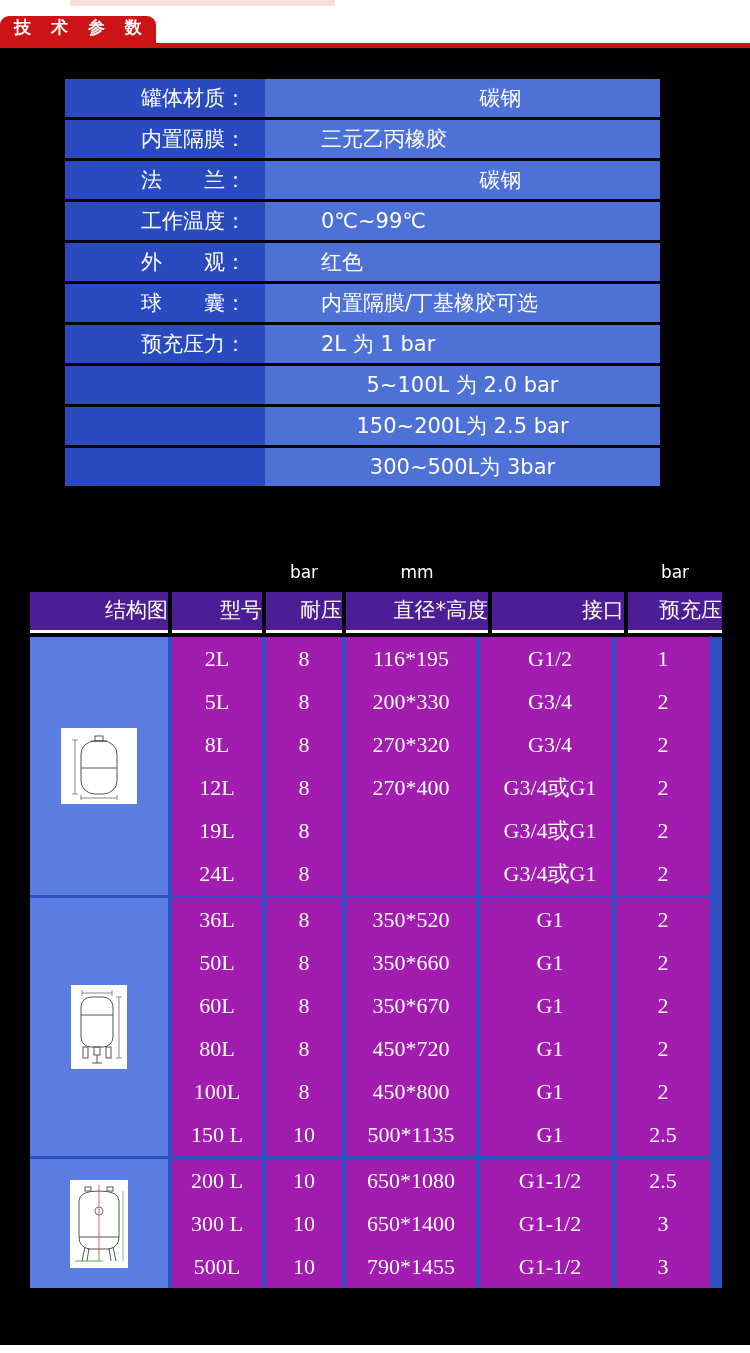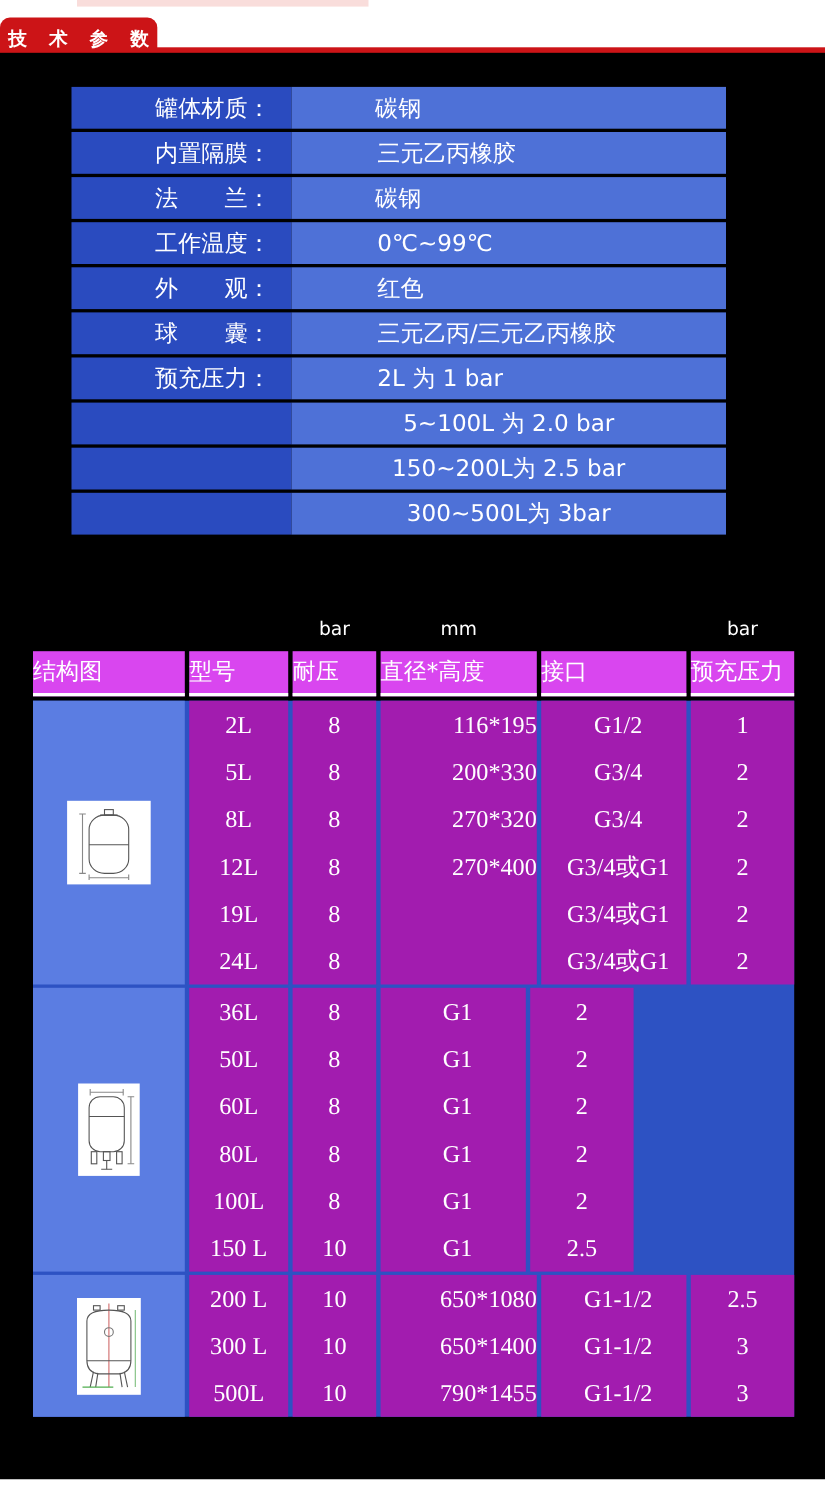--- a/index.html
+++ b/index.html
@@ -4,67 +4,67 @@
 <style>
   * { margin:0; padding:0; box-sizing:border-box; }
   html,body { background:#ffffff; }
   body {
     width:750px; height:1353px; position:relative; overflow:hidden;
     font-family:"DejaVu Sans", sans-serif; color:#ffffff;
   }
   
   .black-bg { position:absolute; left:0; top:47px; width:750px; height:1298px; background:#000000; }
   .title-tab {
-    position:absolute; left:0; top:16px; width:143px; height:31px;
+    position:absolute; left:0; top:16px; width:156px; height:31px;
     background:#cc1417; border-radius:9px 9px 0 0;
-    display:flex; align-items:flex-end; justify-content:center;
+    display:flex; align-items:flex-start; justify-content:center;
     font-size:17px; font-weight:bold; letter-spacing:7px; text-indent:7px;
   }
   .red-line { position:absolute; left:0; top:43px; width:750px; height:5px; background:#cc1417; }
   .top-smudge { position:absolute; left:70px; top:0; width:265px; height:6px; background:rgba(230,120,110,0.25); }
   
   .spec-table {
     position:absolute; left:65px; top:79px; width:595px;
     display:flex; flex-direction:column; gap:3px;
   }
   .spec-row { display:flex; height:38px; }
   .spec-label {
     width:200px; background:#2a4bbf; font-size:21px; line-height:38px;
     padding-left:76px; white-space:pre;
   }
   .spec-value {
     flex:1; background:#4e71d7; font-size:21px; line-height:38px;
-    padding-left:78px; white-space:pre;
+    padding-left:56px; white-space:pre;
   }
   .spec-value.v-center { padding-left:0; text-align:center; }
-  .spec-value.v-indent2 { padding-left:76px; }
+  .spec-value.v-indent2 { padding-left:76px;text-align:center; }
   
   .units-row {
     position:absolute; left:30px; top:557px; width:692px; height:30px;
     display:flex; gap:4px; font-size:17px;
   }
   .units-row .ucell { text-align:center; line-height:30px; }
   .bt-header {
     position:absolute; left:30px; top:592px; width:692px; height:41px;
     display:flex; gap:4px; font-size:21px;
   }
   .bt-header .hcell {
-    background:#d946ef; border-bottom:3px solid #ffffff;
-    text-align:left; line-height:37px;
+    background:#4c1d95; border-bottom:3px solid #ffffff;
+    text-align:right; line-height:37px;padding-left:28px;
   }
   .bt-body {
     position:absolute; left:30px; top:637px; width:692px;
     background:#2d52c3; display:flex; flex-direction:column; gap:3px;
   }
   .group { display:flex; gap:4px; }
   .col-diagram { width:138px; background:#5b7de2; display:flex; align-items:center; justify-content:center; }
   .col { display:flex; flex-direction:column; background:#a21caf;font-family:Liberation Serif, serif; }
   .col-model { width:90px; }
   .col-pressure { width:76px; }
-  .col-size { width:142px;align-items:flex-end; }
+  .col-size { width:130px; }
   .col-port { width:132px; }
   .col-precharge { width:94px; }
   .w-diagram { width:138px; } .w-model { width:90px; } .w-pressure { width:76px; }
   .w-size { width:142px; } .w-port { width:132px; } .w-precharge { width:94px; }
   .cell {
     height:43px; line-height:43px; font-size:22px; text-align:center; white-space:pre;
   }
   .col-port .cell { text-align:center; padding-left:8px; }
   .thumb { background:#ffffff; display:flex; align-items:center; justify-content:center; }
   .thumb svg { display:block; }
@@ -96,21 +96,21 @@
   <div class="spec-row">
     <div class="spec-label">工作温度：</div>
     <div class="spec-value">0℃~99℃</div>
   </div>
   <div class="spec-row">
     <div class="spec-label">外　　观：</div>
     <div class="spec-value">红色</div>
   </div>
   <div class="spec-row">
     <div class="spec-label">球　　囊：</div>
-    <div class="spec-value">三元乙丙/三元乙丙橡胶</div>
+    <div class="spec-value">内置隔膜/丁基橡胶可选</div>
   </div>
   <div class="spec-row">
     <div class="spec-label">预充压力：</div>
     <div class="spec-value">2L 为 1 bar</div>
   </div>
   <div class="spec-row">
     <div class="spec-label"></div>
     <div class="spec-value v-center">5~100L 为 2.0 bar</div>
   </div>
   <div class="spec-row">
@@ -229,20 +229,28 @@
       <div class="cell">150 L</div>
     </div>
     <div class="col col-pressure">
       <div class="cell">8</div>
       <div class="cell">8</div>
       <div class="cell">8</div>
       <div class="cell">8</div>
       <div class="cell">8</div>
       <div class="cell">10</div>
     </div>
+    <div class="col col-size">
+      <div class="cell">350*520</div>
+      <div class="cell">350*660</div>
+      <div class="cell">350*670</div>
+      <div class="cell">450*720</div>
+      <div class="cell">450*800</div>
+      <div class="cell">500*1135</div>
+    </div>
     <div class="col col-port">
       <div class="cell">G1</div>
       <div class="cell">G1</div>
       <div class="cell">G1</div>
       <div class="cell">G1</div>
       <div class="cell">G1</div>
       <div class="cell">G1</div>
     </div>
     <div class="col col-precharge">
       <div class="cell">2</div>

